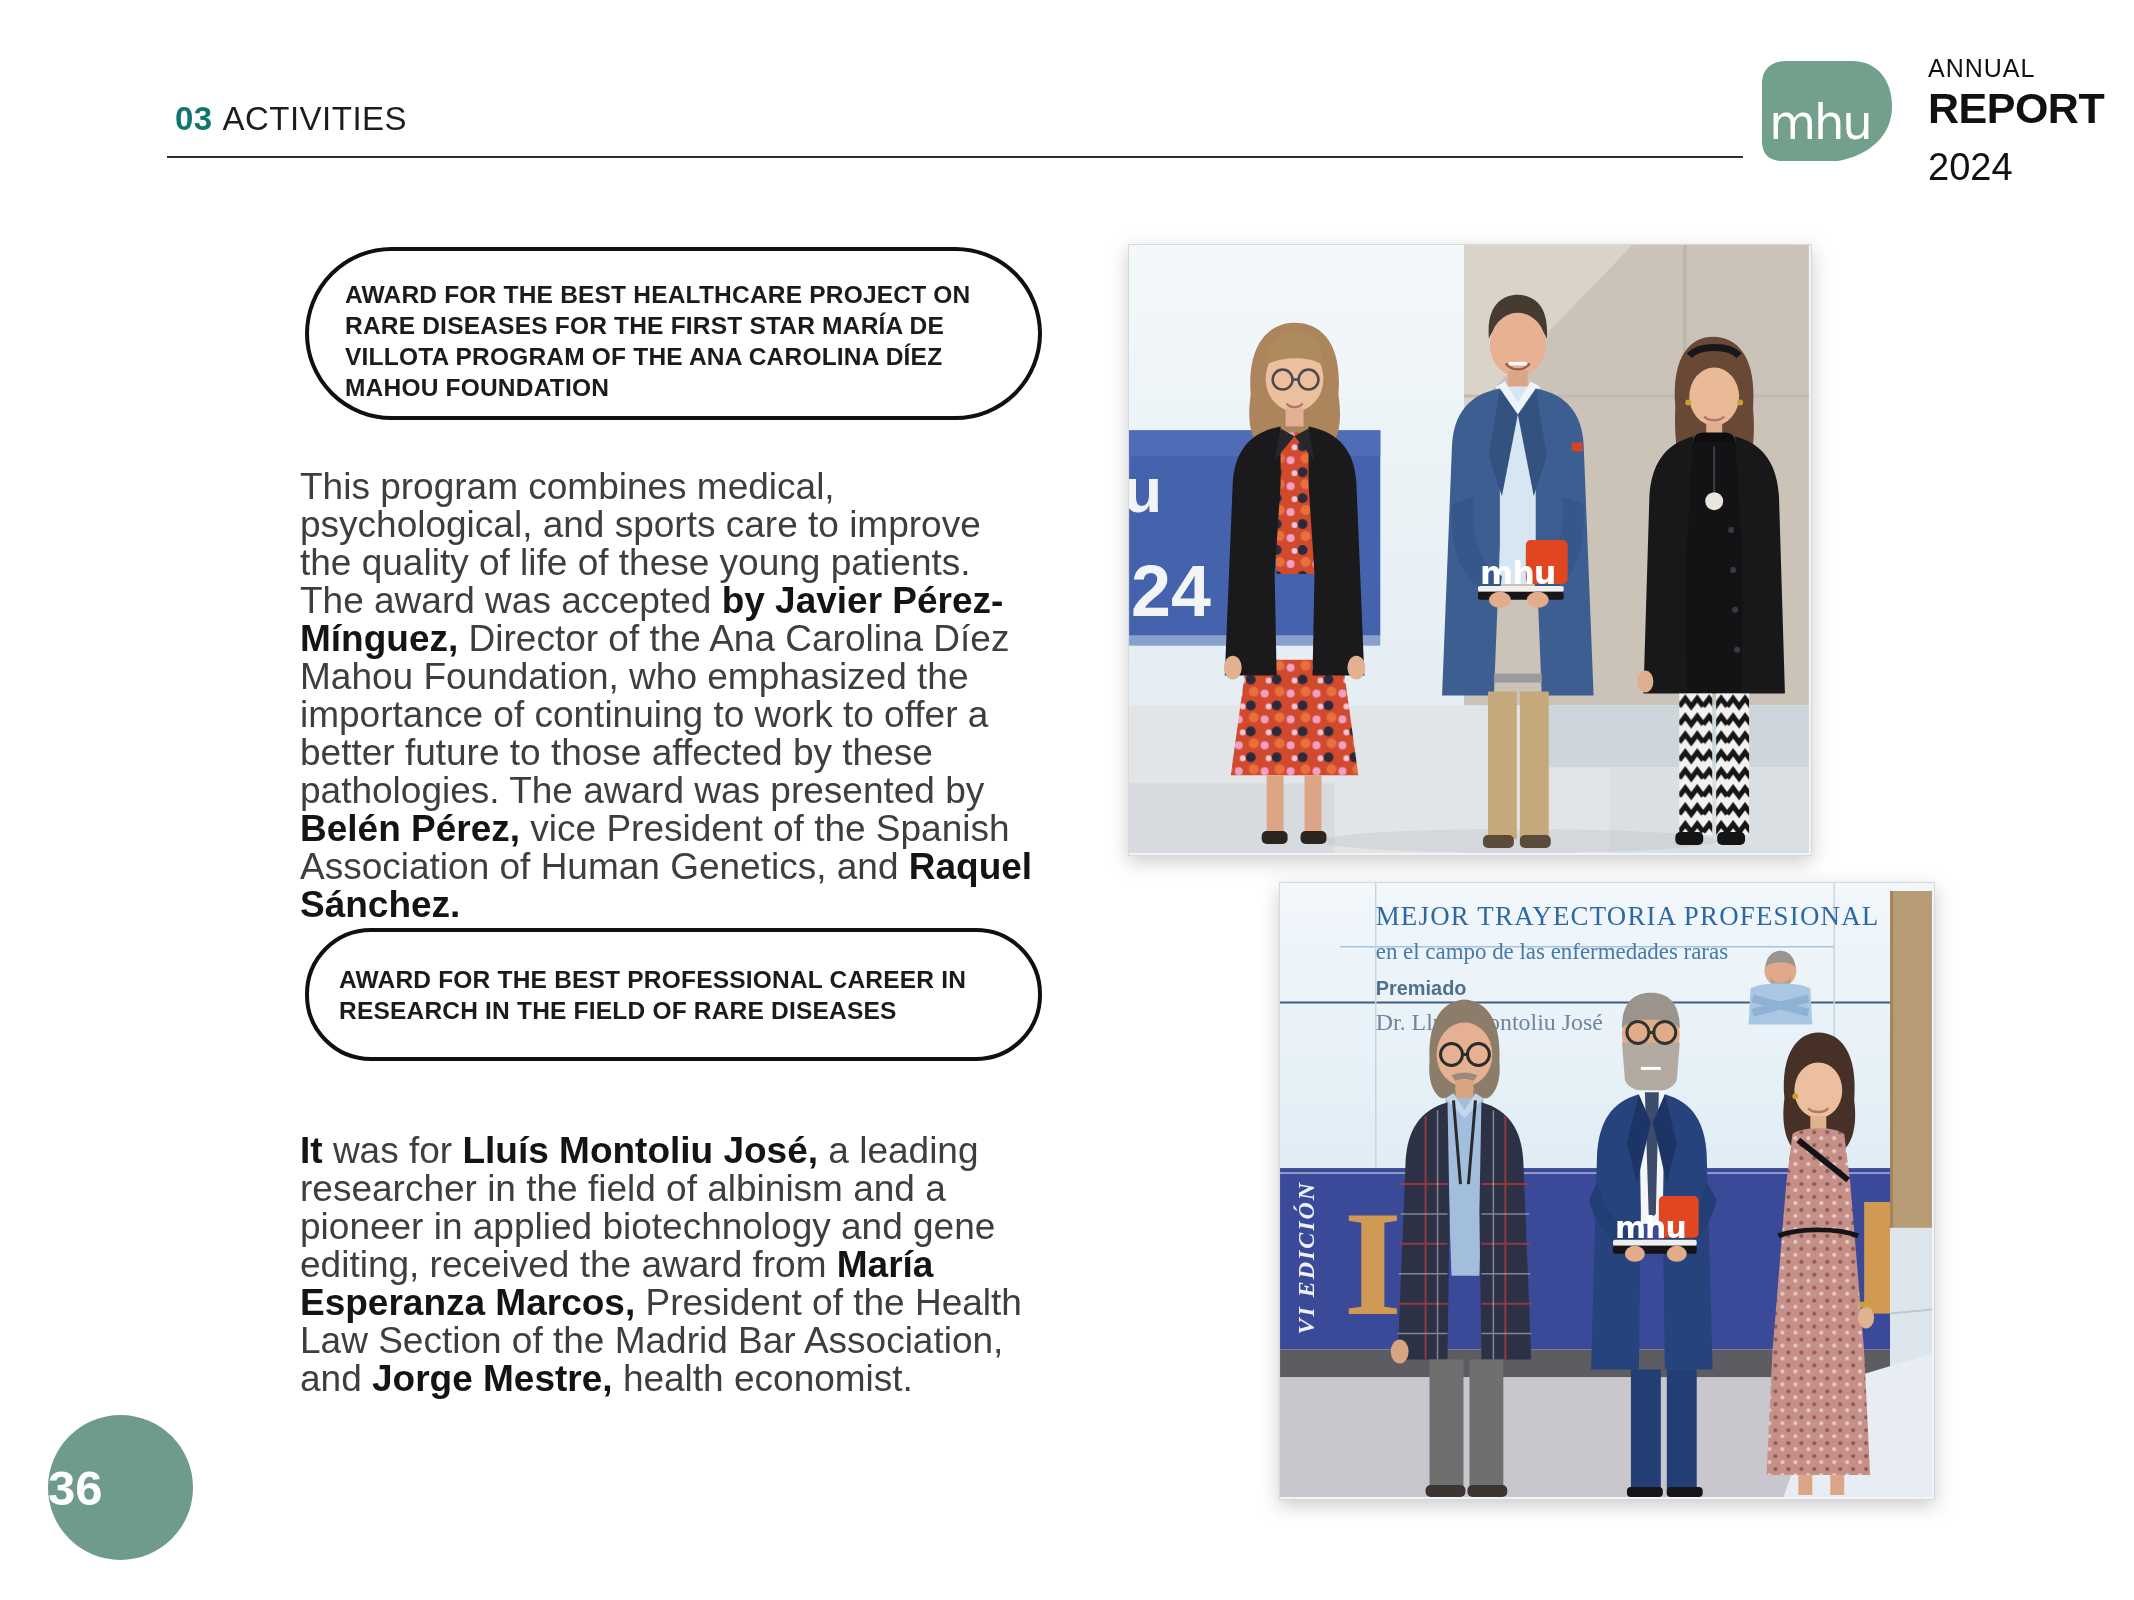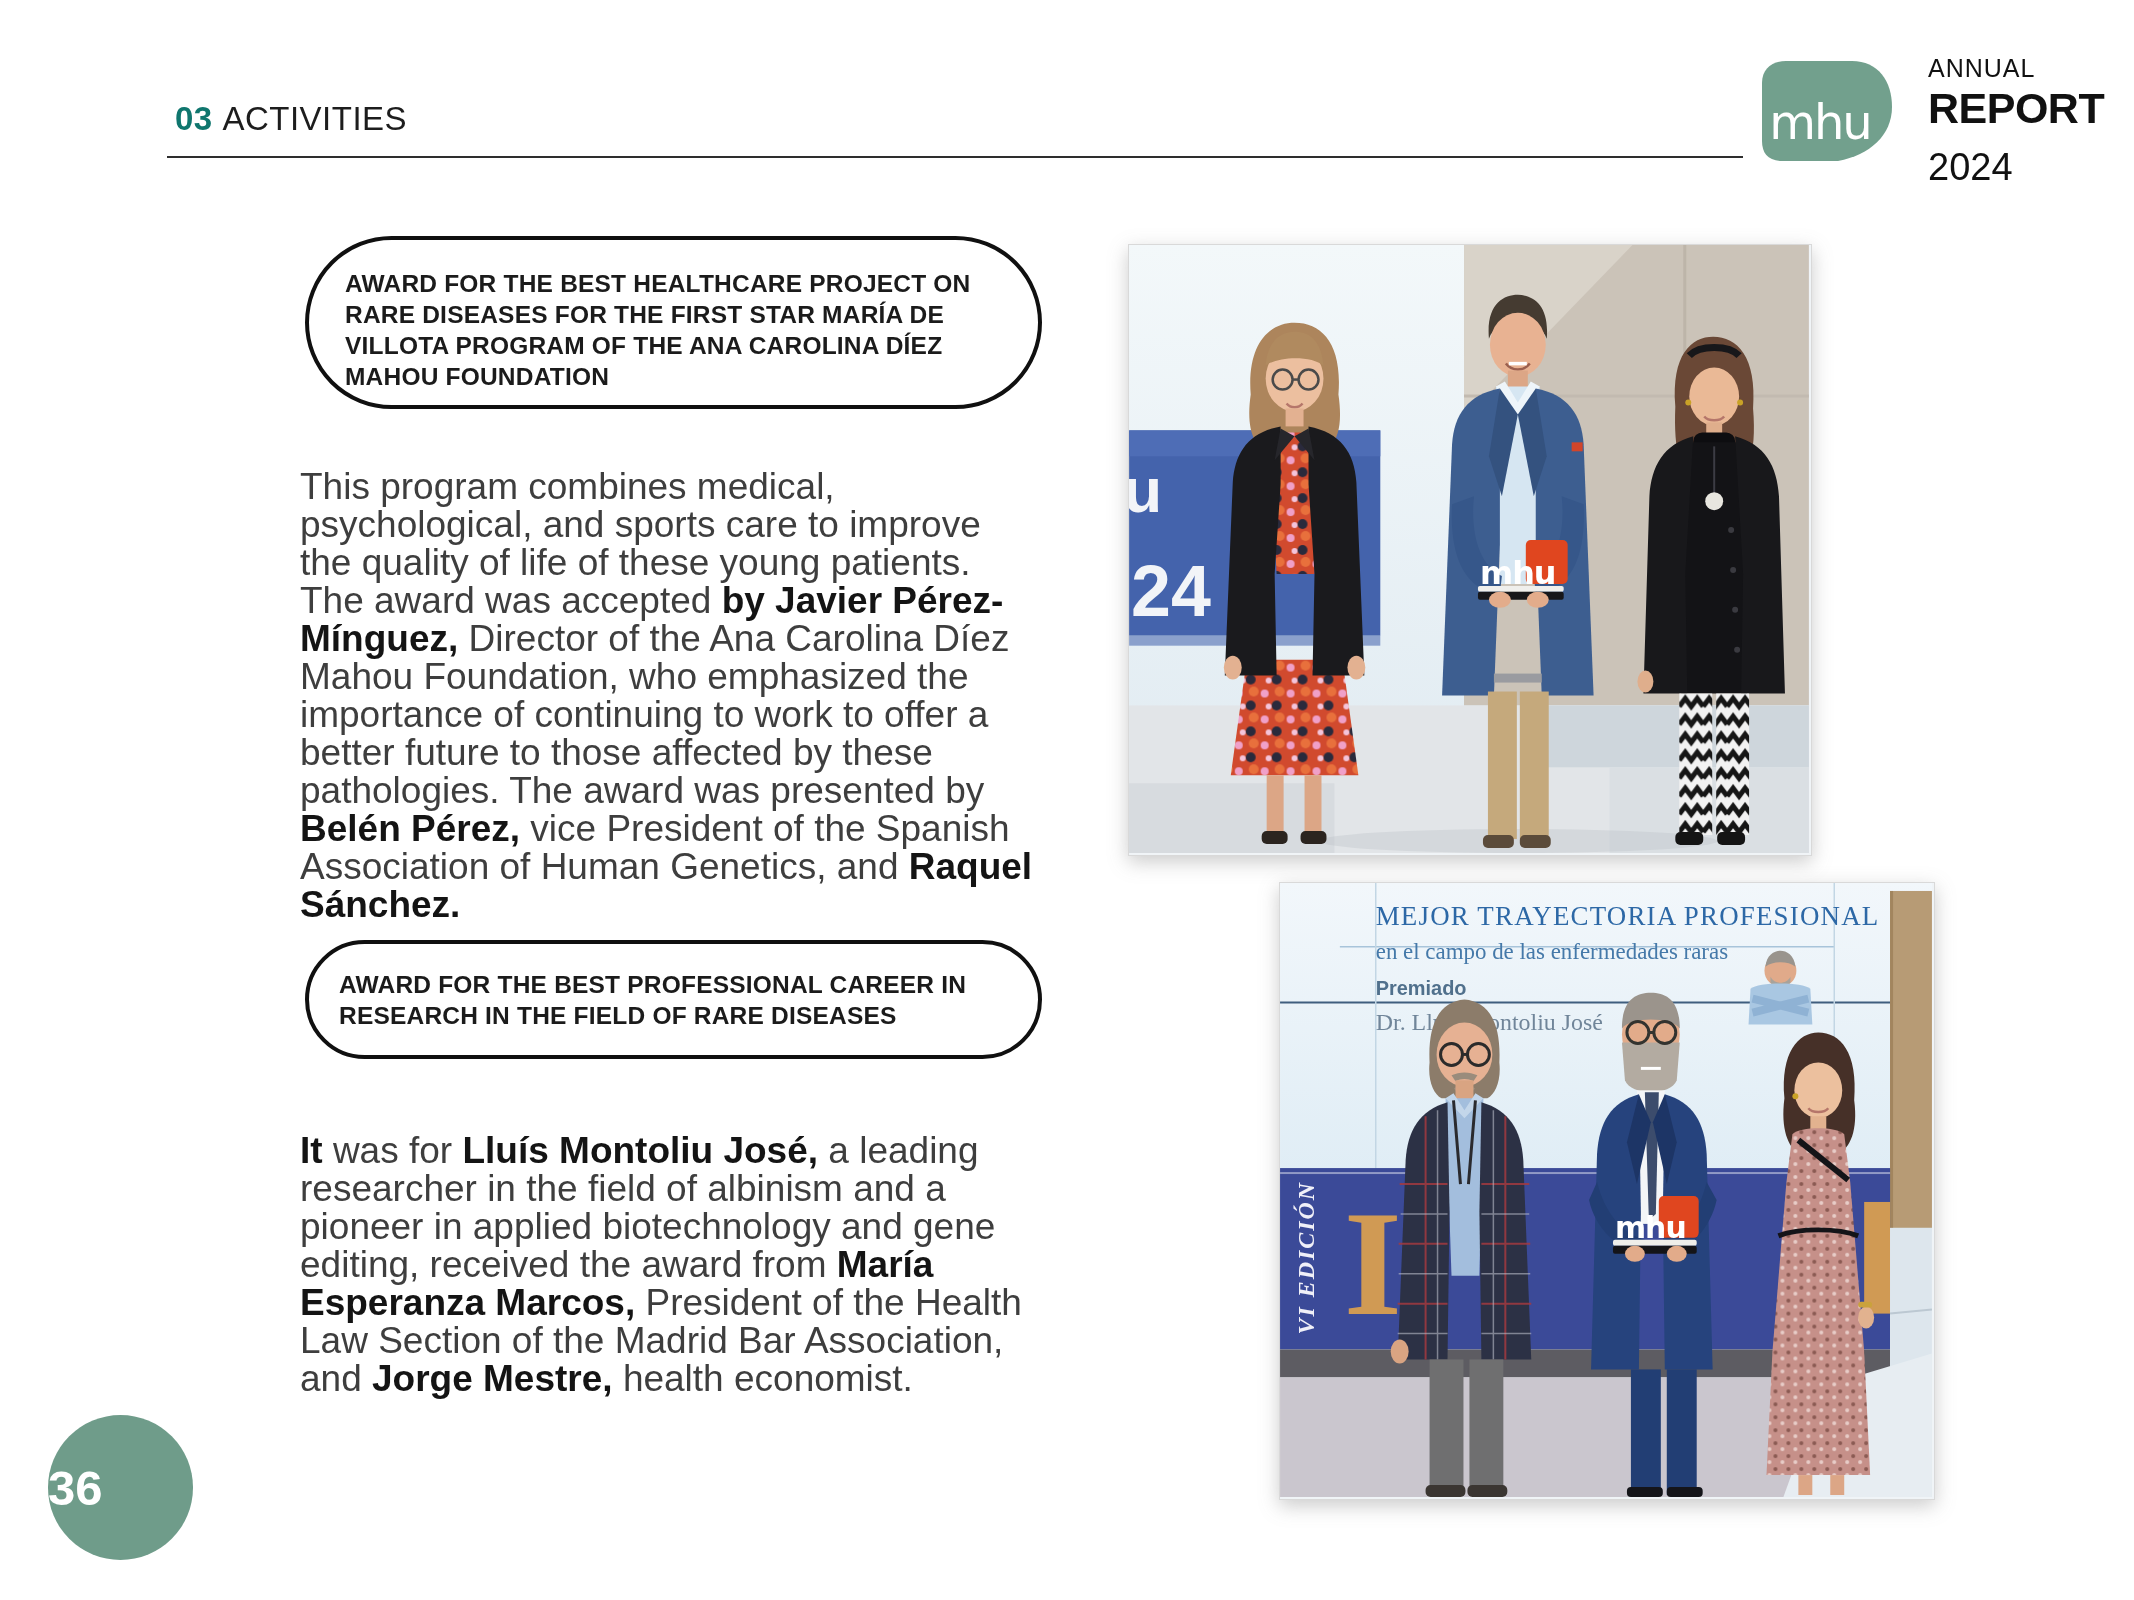--- a/index.html
+++ b/index.html
@@ -13,22 +13,22 @@
   
   .logo-leaf{position:absolute;left:1756px;top:57px;width:138px;height:108px;}
   .logo-text{position:absolute;left:1928px;top:56px;line-height:1;color:#111;}
   .logo-annual{font-size:25px;font-weight:400;letter-spacing:1px;margin-bottom:6px;}
   .logo-report{font-size:43px;font-weight:700;letter-spacing:-.5px;margin-bottom:18px;}
   .logo-year{font-size:38px;font-weight:400;}
   
   .callout{position:absolute;left:305px;width:737px;border:4px solid #101010;background:#fff;
            display:flex;align-items:center;box-sizing:border-box;
            font-weight:700;color:#1b1b1b;font-size:24.5px;line-height:31px;letter-spacing:.2px;}
-  .callout1{top:236px;height:173px;border-radius:88px;padding:15px 60px 0 36px;}
-  .callout2{top:928px;height:119px;border-radius:66px;padding:0 60px 0 30px;margin-top:12px;}
+  .callout1{top:247px;height:173px;border-radius:88px;padding:15px 60px 0 36px;}
+  .callout2{top:928px;height:133px;border-radius:66px;padding:0 60px 0 30px;}
   
   .para{position:absolute;left:300px;width:740px;font-size:37px;line-height:38px;color:#3e3e3e;}
   .para1{top:468px;}
   .para2{top:1132px;}
   .para .b{font-weight:700;color:#141414;}
   
   .photo{position:absolute;border:1px solid #d9d9d9;background:#f0f4f7;
          box-shadow:0 6px 18px rgba(110,110,110,.35);}
   .photo svg{display:block;}
   .photo1{left:1128px;top:244px;width:682px;height:610px;}

